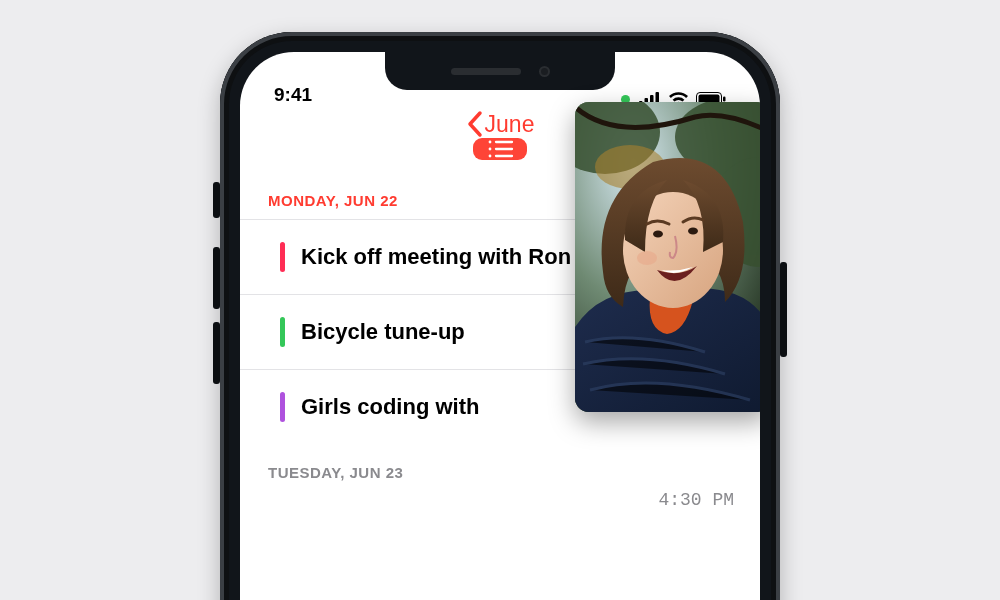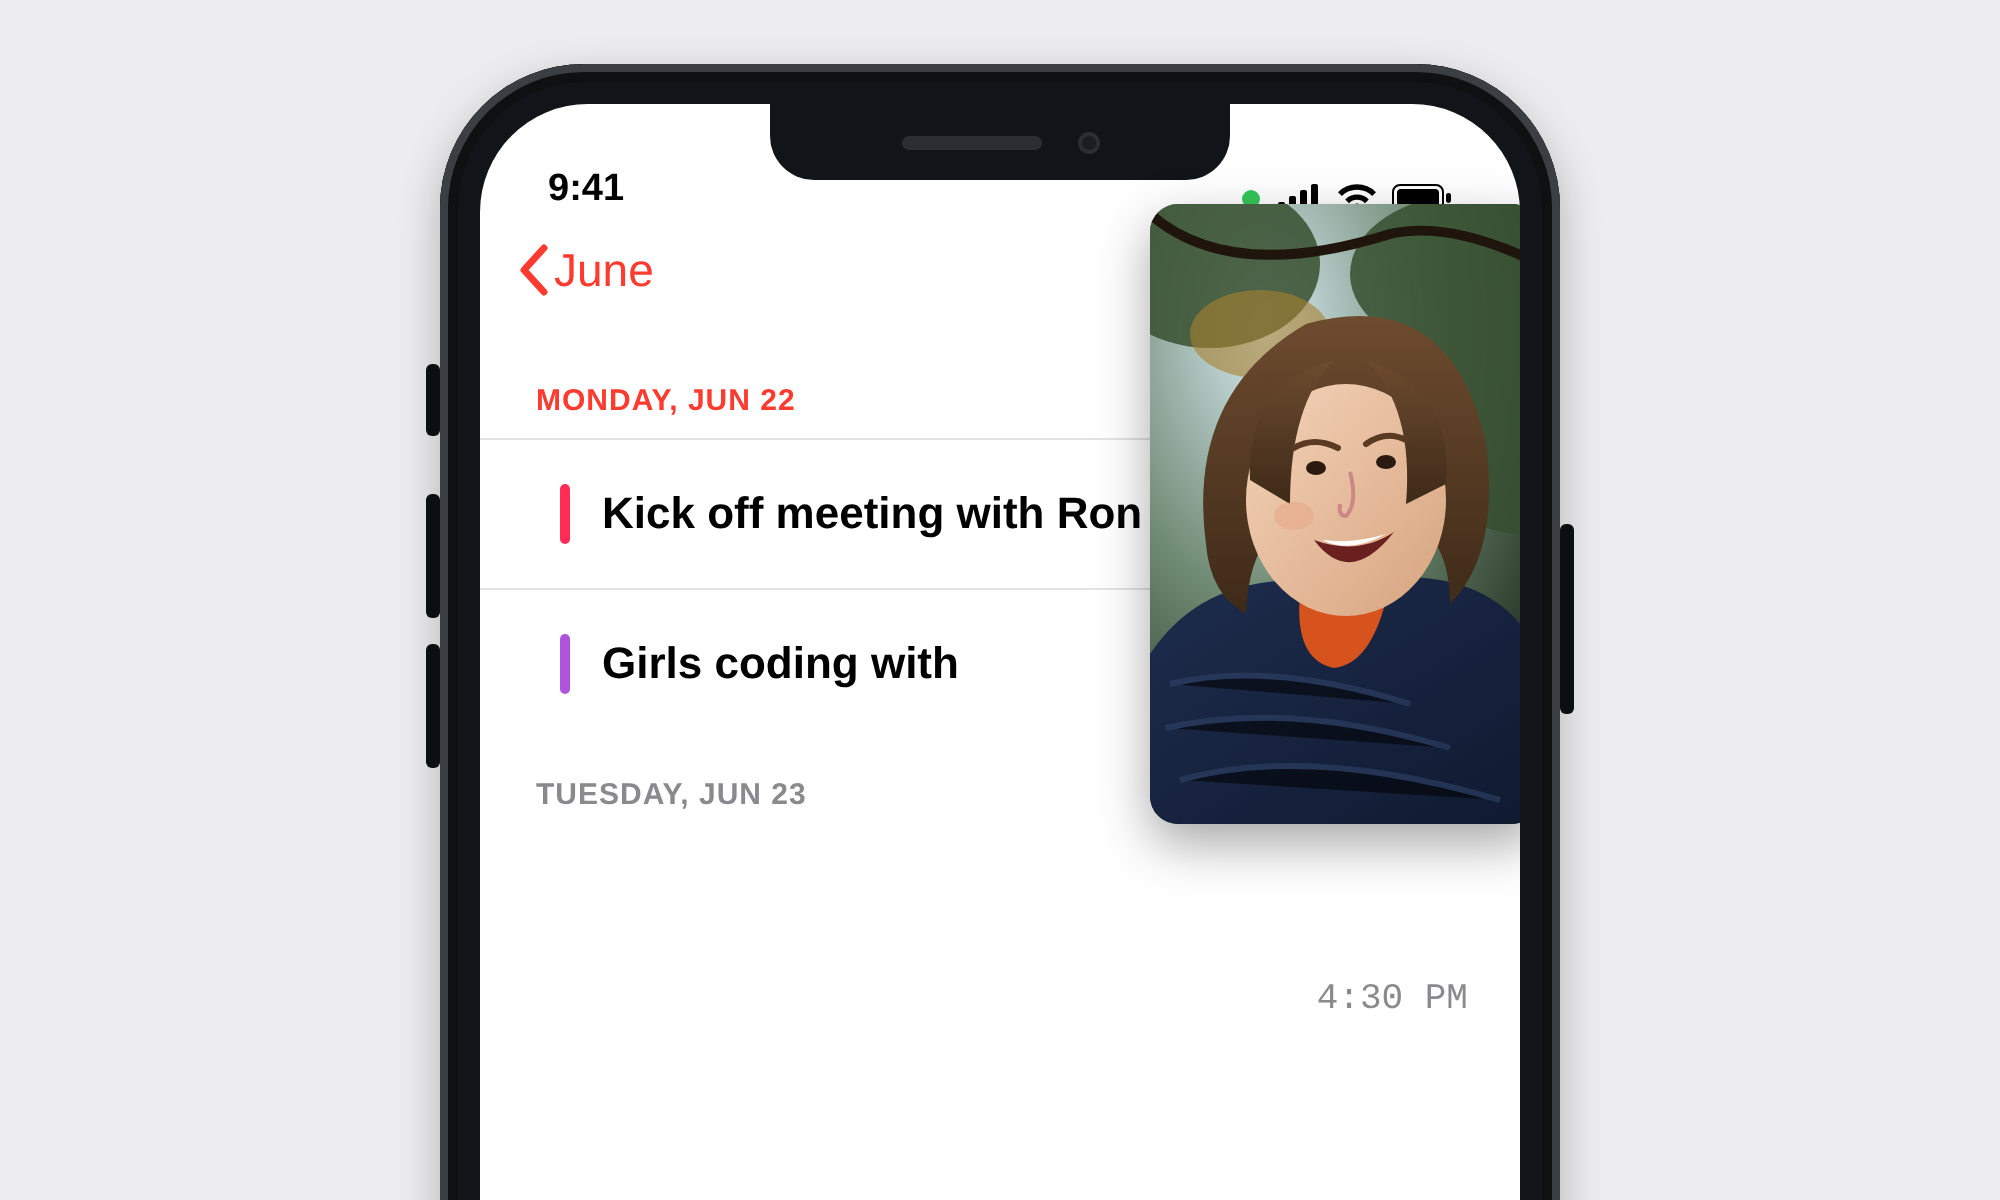--- a/index.html
+++ b/index.html
@@ -85,20 +85,21 @@
 
   
   .navbar {
     position: absolute;
     top: 58px; left: 0; right: 0;
     height: 50px;
     display: flex;
     align-items: center;
     justify-content: space-between;
     padding: 0 18px;
+    flex-direction: column;
   }
   .back {
     display: flex; align-items: center; gap: 2px;
     color: #ff3b30;
     font-size: 23px;
     font-weight: 400;
   }
   .back svg { stroke: #ff3b30; }
   .viewbtn {
     width: 54px; height: 40px;
@@ -230,20 +231,24 @@
     </div>
 
     <div class="list">
       <div class="section-header today">Monday, Jun 22</div>
 
       <div class="row">
         <span class="bar pink"></span>
         <span>Kick off meeting with Ron</span>
       </div>
       <div class="row">
+        <span class="bar green"></span>
+        <span>Bicycle tune-up</span>
+      </div>
+      <div class="row">
         <span class="bar purple"></span>
         <span>Girls coding with</span>
       </div>
 
       <span class="time-hint">4:30 PM</span>
 
       <div class="section-header muted">Tuesday, Jun 23</div>
     </div>
 
     <div class="pip">

